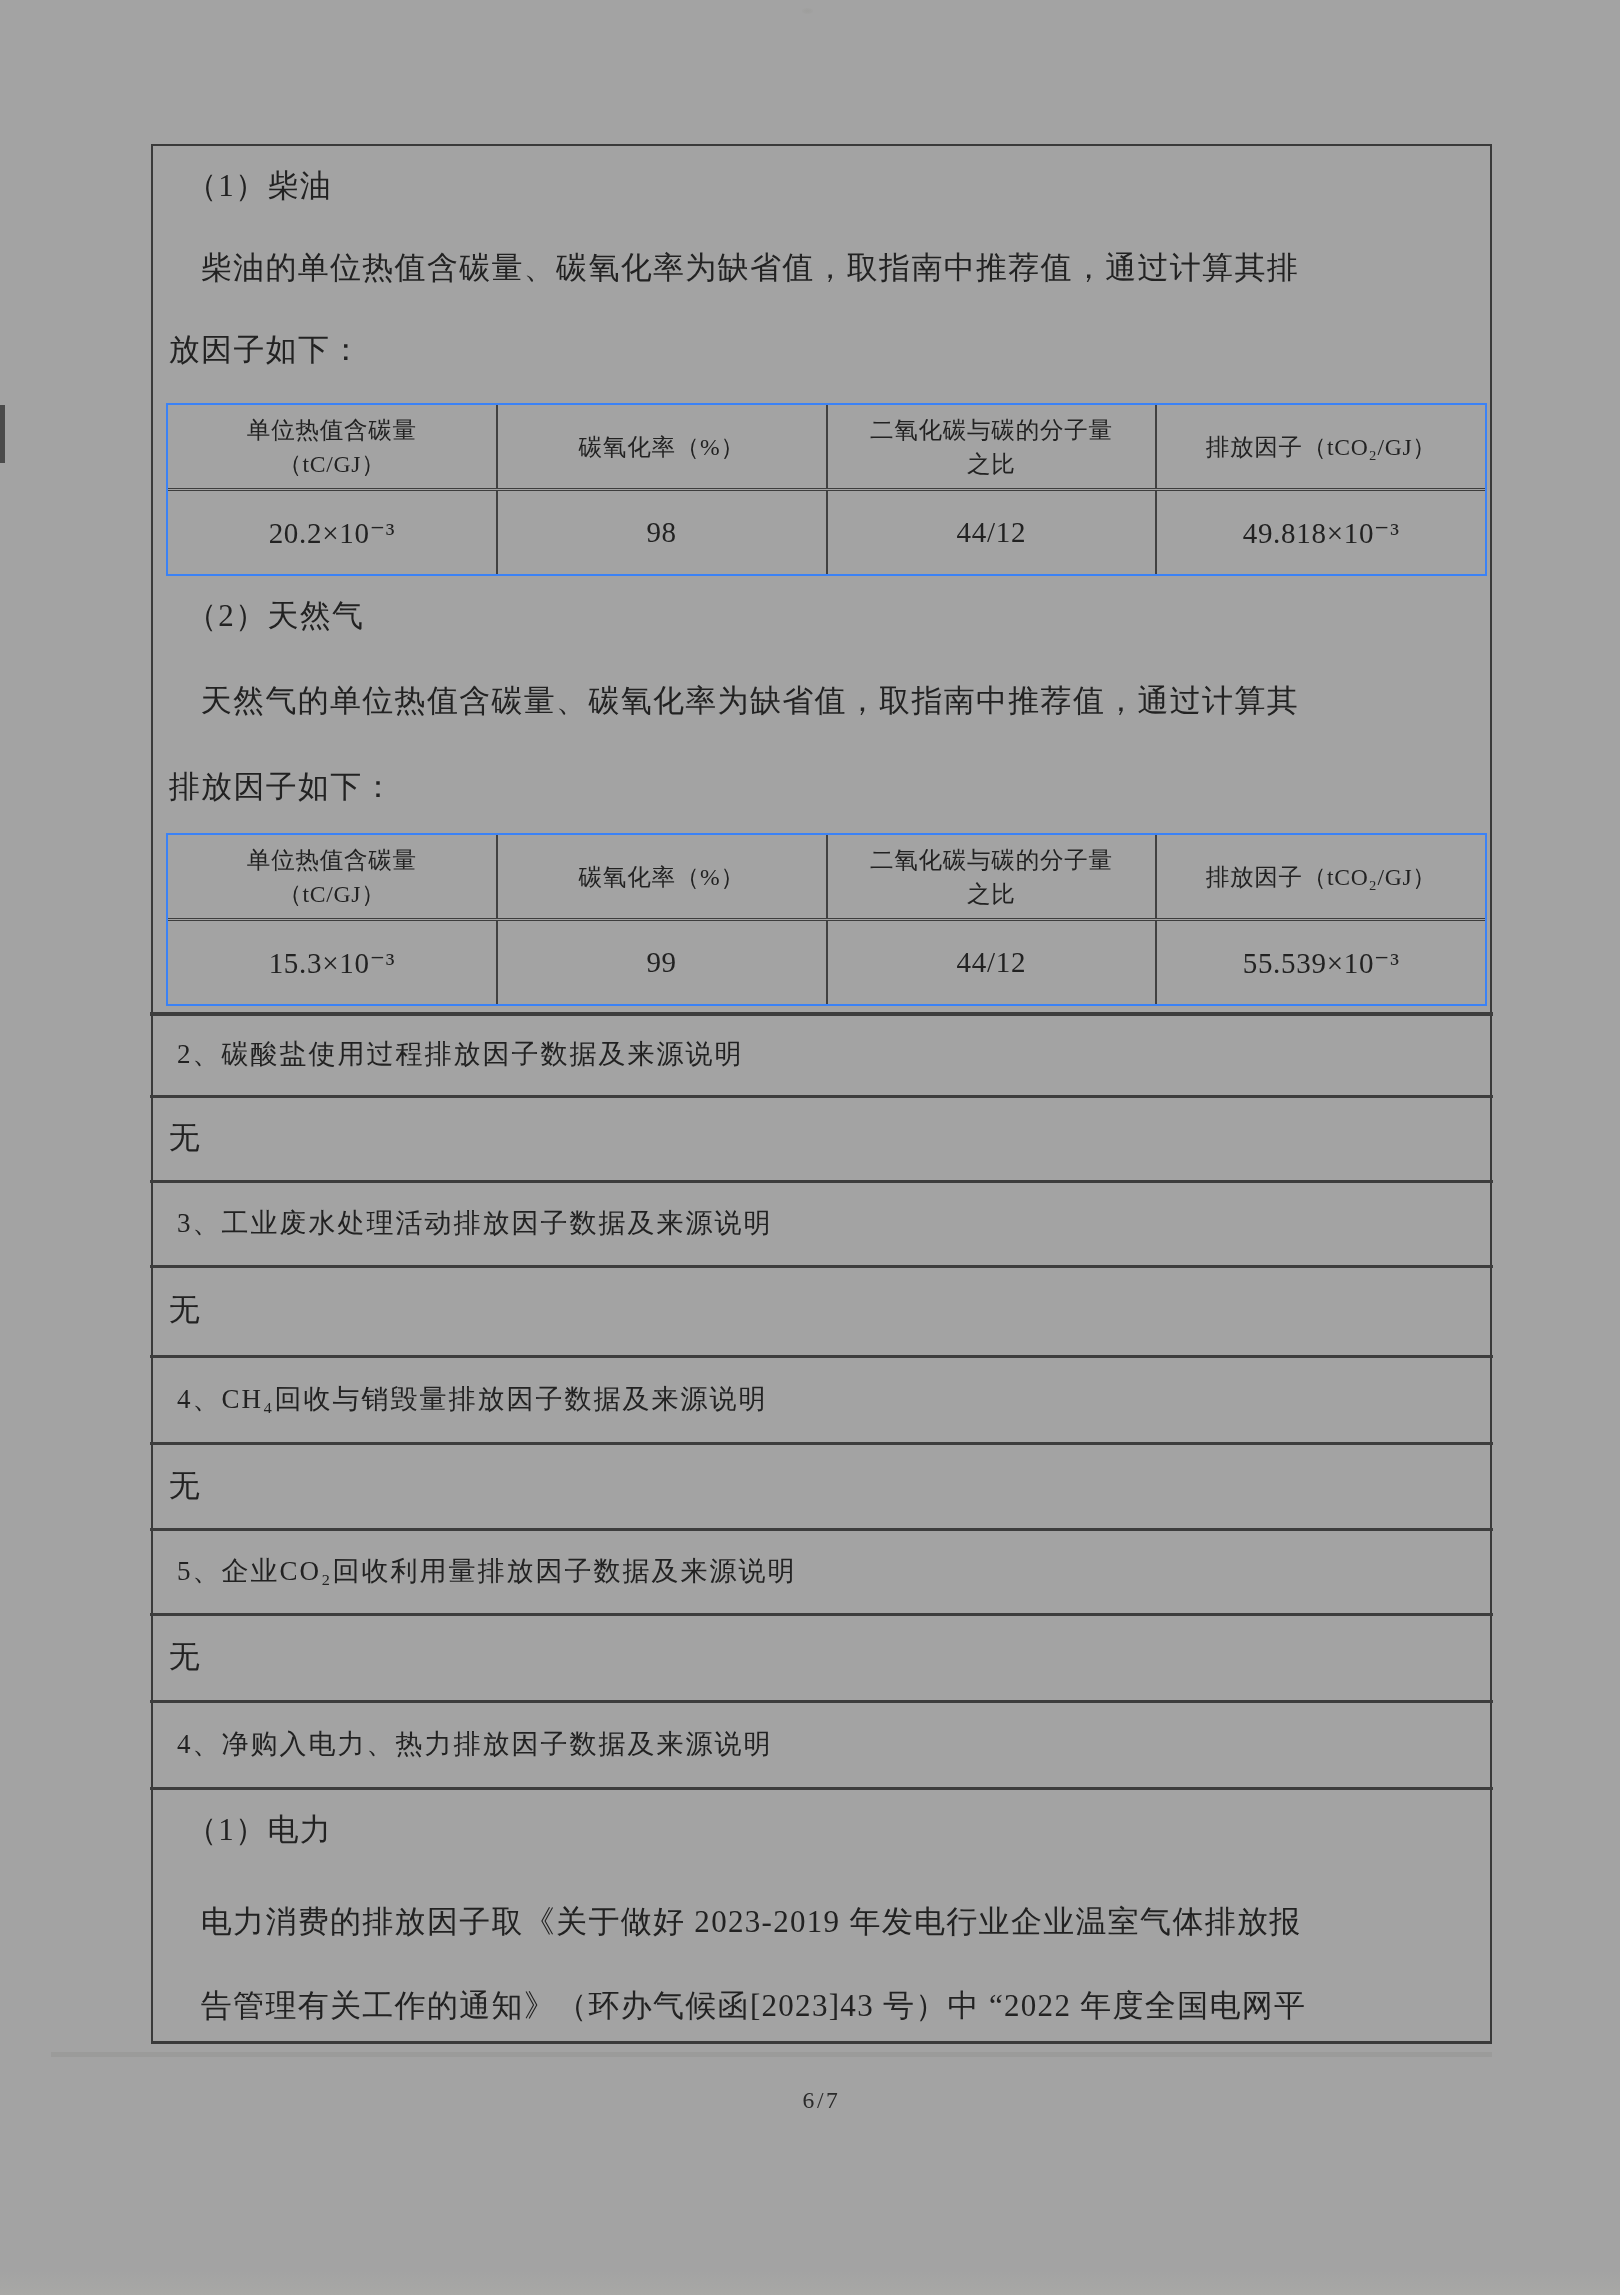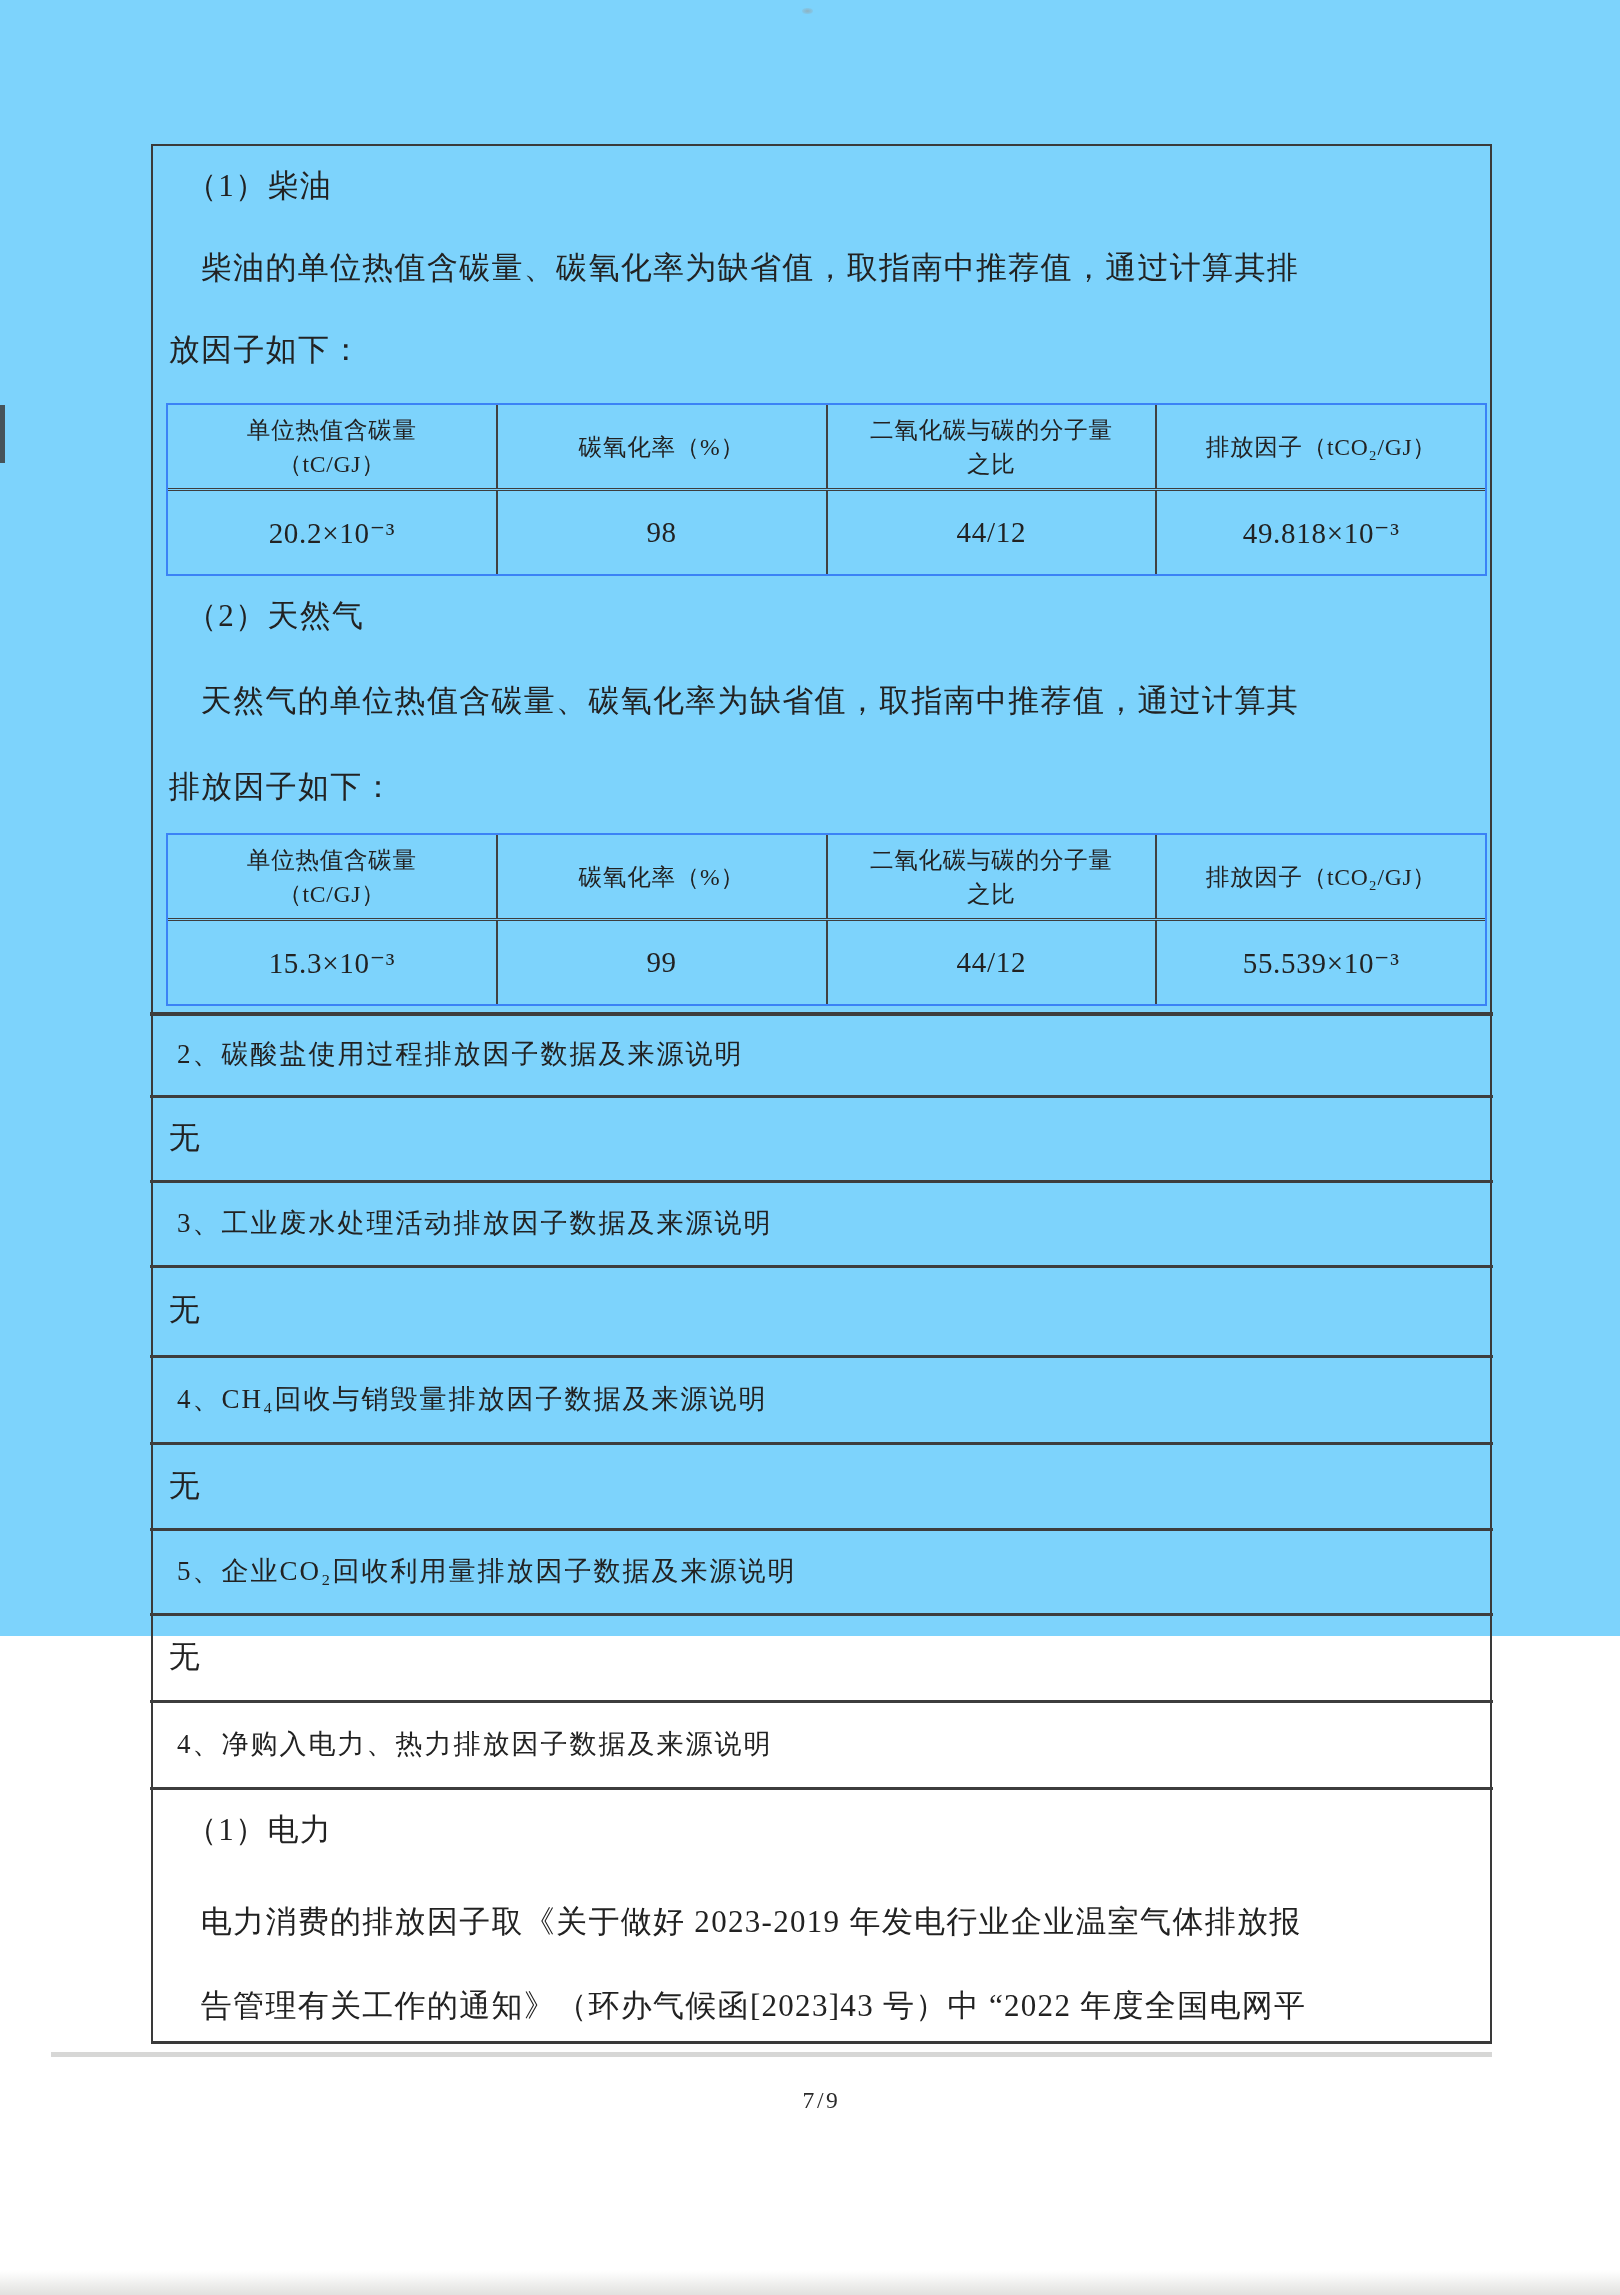--- a/index.html
+++ b/index.html
@@ -4,22 +4,22 @@
 <style>
   html,body{margin:0;padding:0;}
   body{
     width:1621px;height:2295px;
     background:#ffffff;
     font-family:"Liberation Serif","DejaVu Sans",serif;
     color:#222222;
     overflow:hidden;
   }
   .page{
-    position:relative;width:1621px;height:1636px;
-    background:#7dd3fc;
+    position:relative;width:1621px;height:2295px;
+    background:#a3a3a3;
   }
   .content-box{
     position:absolute;left:151px;top:144px;width:1341px;height:1900px;
     box-sizing:border-box;
     border:2.6px solid #3a3a3a;
     border-bottom-width:3.9px;
     background:transparent;
   }
   .hline{
     position:absolute;left:-2.6px;right:-2.6px;height:2.6px;background:#3d3d3d;
@@ -166,16 +166,16 @@
     <div class="para jfull" style="top:1757px">电力消费的排放因子取《关于做好 2023-2019 年发电行业企业温室气体排放报</div>
     <div class="para jfull" style="top:1841px">告管理有关工作的通知》（环办气候函[2023]43 号）中 “2022 年度全国电网平</div>
 
   </div>
 
   <div class="artifact-left-mark"></div>
   <div class="artifact-bottom-shadow"></div>
   <div class="artifact-top-dot"></div>
   <div class="artifact-bottom-band"></div>
 
-  <div class="page-num">7/9</div>
+  <div class="page-num">6/7</div>
 
 </div>
 
 
 </body></html>

